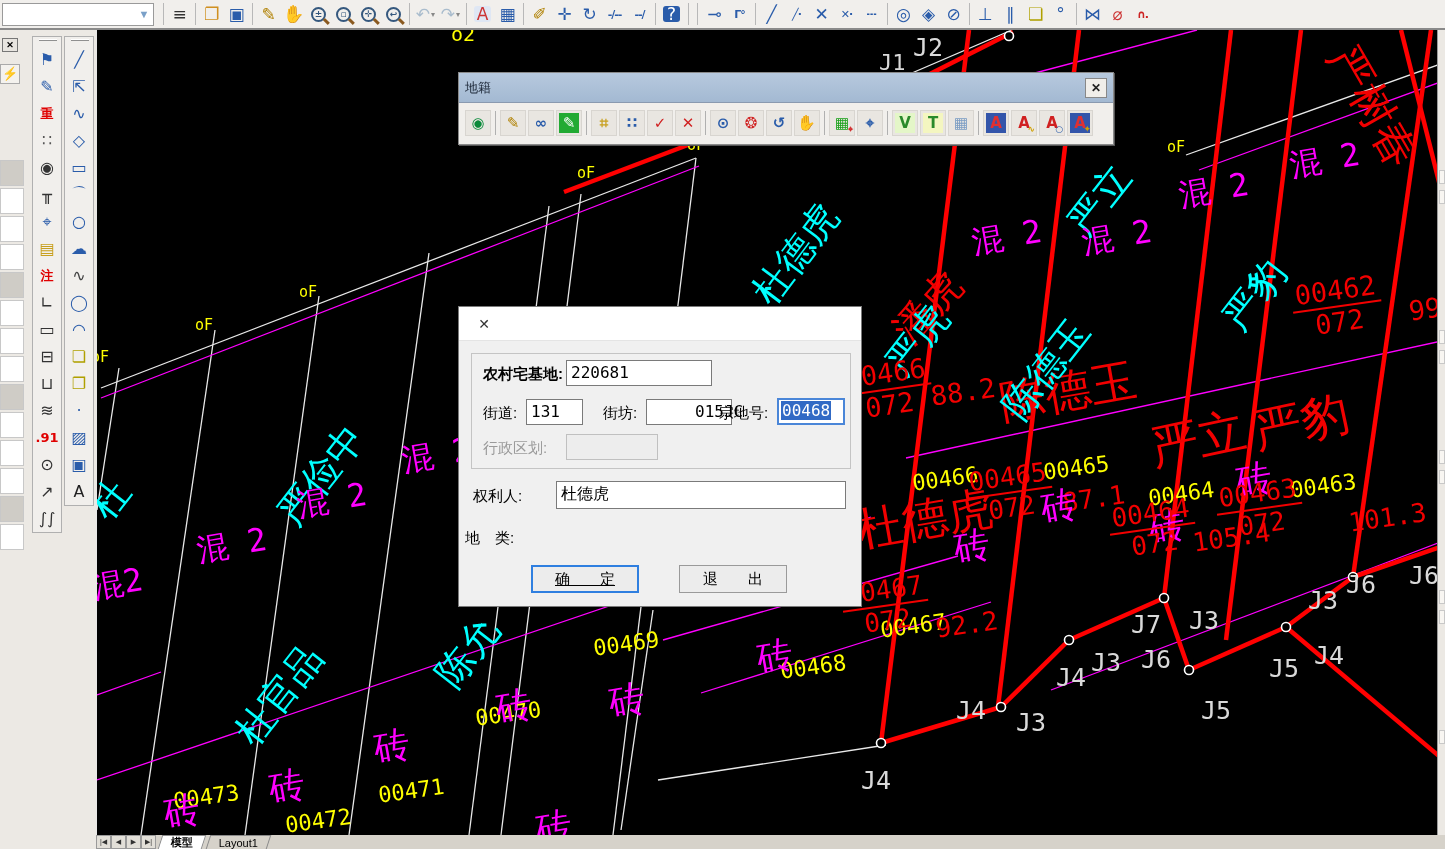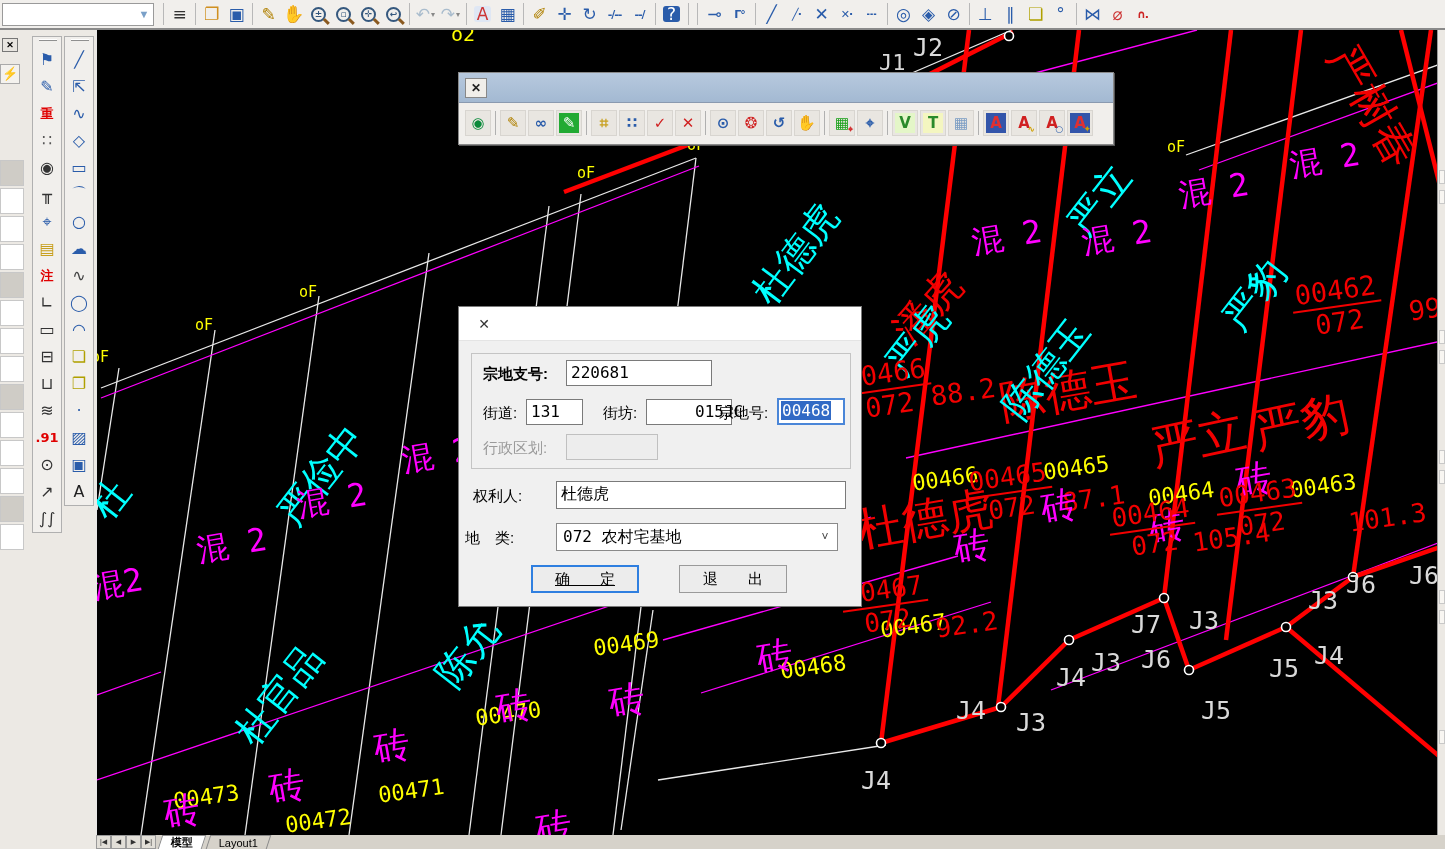--- a/index.html
+++ b/index.html
@@ -526,20 +526,21 @@
         <span class="d">072</span>
       </div>
       <div class="frac" style="left: 742px; top: 553px; font-size: 26px; color: rgb(242, 0, 0); transform: rotate(-8deg);">
         <span class="n">00467</span>
         <span class="d">072</span>
       </div>
     </div>
 
   <div id="dj-toolbar">
     <div id="dj-title">
+      <span class="t">地籍</span>
       <span id="dj-close">✕</span>
     </div>
     <div id="dj-icons">
         <div class="dj-icon">
           <span style="color: rgb(10, 138, 58);">◉</span>
         </div>
         <div class="dj-sep"></div>
         <div class="dj-icon">
           <span style="color: rgb(176, 128, 0);">✎</span>
         </div>
@@ -615,37 +616,33 @@
           <span class="g2" style="color: rgb(208, 160, 0);">✦</span>
         </div>
       </div>
   </div>
 
   <div id="dialog">
     <div id="dlg-title">
       <span id="dlg-close">✕</span>
     </div>
     <div class="gbox"></div>
-    <div class="dlbl" style="left:24px;top:58px;font-weight:bold;">宗地支号:</div>
+    <div class="dlbl" style="left:24px;top:58px;font-weight:bold;">农村宅基地:</div>
     <div class="dinput" style="left:107px;top:53px;width:146px;height:26px;">220681</div>
     <div class="dlbl" style="left:24px;top:97px;">街道:</div>
     <div class="dinput" style="left:67px;top:92px;width:57px;height:26px;">131</div>
     <div class="dlbl" style="left:144px;top:97px;">街坊:</div>
     <div class="dinput" style="left:187px;top:92px;width:86px;height:26px;padding-left:48px;">015JC</div>
     <div class="dlbl" style="left:260px;top:97px;">宗地号:</div>
     <div class="dinput" id="inp-parcel" style="left:318px;top:91px;width:68px;height:27px;"><span>00468</span></div>
     <div class="dlbl dis" style="left:24px;top:132px;">行政区划:</div>
     <div class="dinput dis" style="left:107px;top:127px;width:92px;height:26px;"></div>
     <div class="dlbl" style="left:14px;top:180px;">权利人:</div>
     <div class="dinput" style="left:97px;top:174px;width:290px;height:28px;">杜德虎</div>
     <div class="dlbl" style="left:6px;top:222px;">地　类:</div>
-    <div id="dd-landtype" style="left:97px;top:216px;width:282px;height:28px;">
-      <span class="val">072 农村宅基地</span>
-      <span class="chev">˅</span>
-    </div>
     <div class="dbtn focus" style="left:72px;top:258px;text-decoration:underline;">确　　定</div>
     <div class="dbtn" style="left:220px;top:258px;">退　　出</div>
   </div>
 
   <div id="right-strip">
       <div class="rs-box" style="top: 140px;"></div>
       <div class="rs-box" style="top: 160px;"></div>
       <div class="rs-box" style="top: 300px;"></div>
       <div class="rs-box" style="top: 320px;"></div>
       <div class="rs-box" style="top: 420px;"></div>

